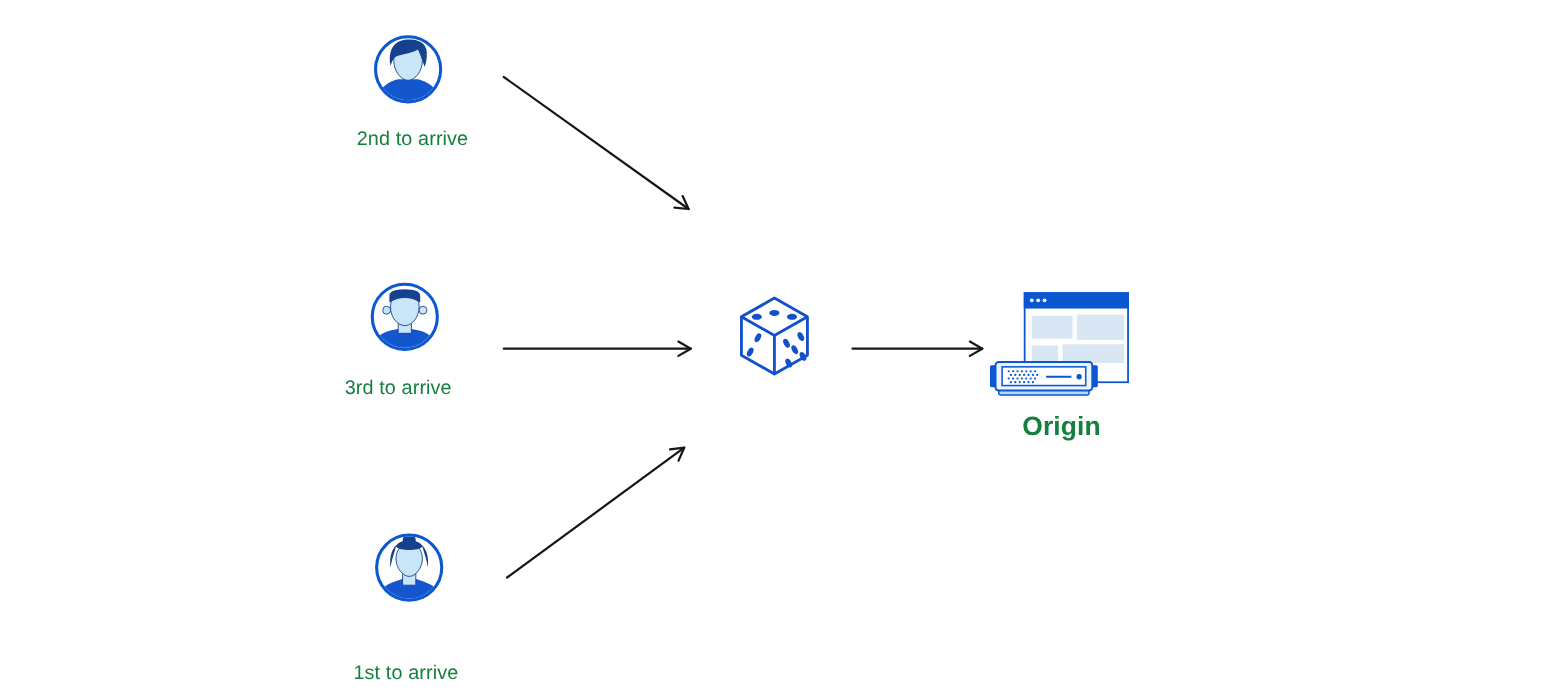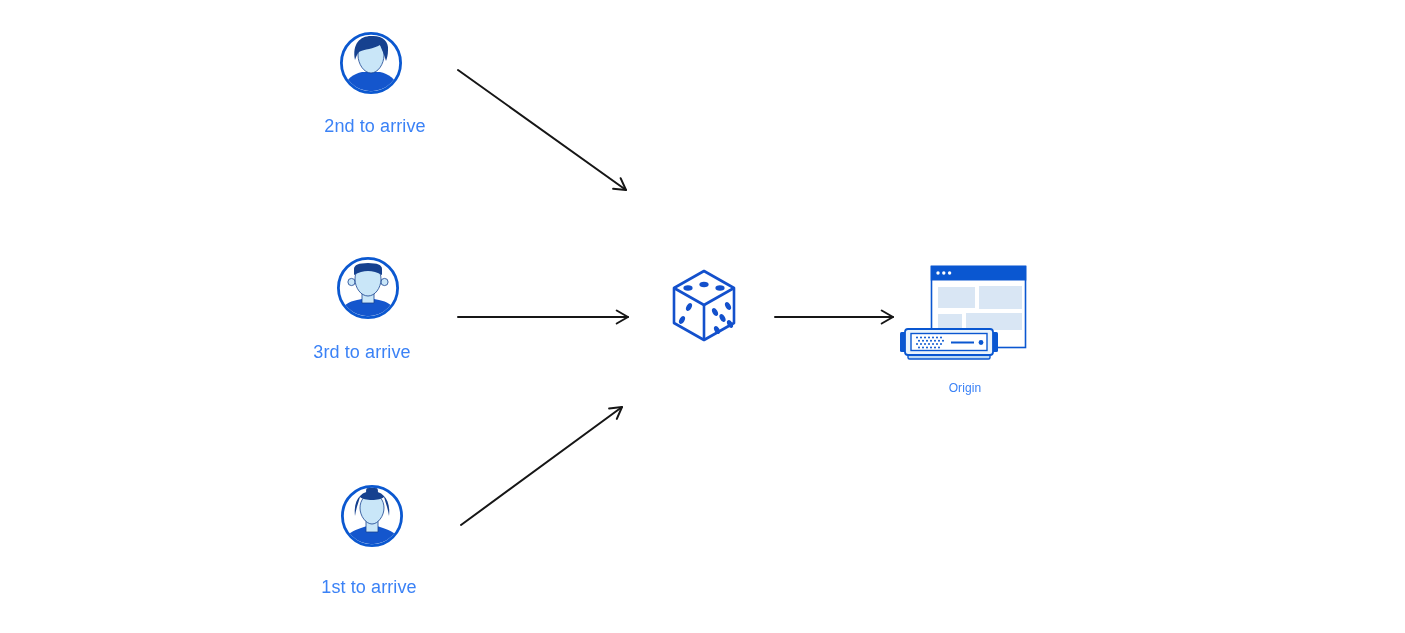--- a/index.html
+++ b/index.html
@@ -9,23 +9,23 @@
     background:#ffffff;
     font-family:"Liberation Sans", sans-serif;
     overflow:hidden;
   }
   .arrows-layer{position:absolute;left:0;top:0;width:1405px;height:633px;z-index:1;pointer-events:none;}
   .node-icon{position:absolute;z-index:2;}
   .node-label{
     position:absolute;z-index:2;
     width:140px;text-align:center;
     font-size:18px;line-height:20px;
-    color:#3b82f6;letter-spacing:0.1px;
+    color:#15803d;letter-spacing:0.1px;
   }
-  .origin-label{font-size:12px;}
+  .origin-label{font-size:24px;font-weight:bold;}
 </style>
 </head>
 <body>
 
 <div class="canvas">
 
   <svg class="arrows-layer" viewBox="0 0 1405 633" xmlns="http://www.w3.org/2000/svg">
     <g stroke="#161616" stroke-width="2" fill="none" stroke-linecap="round" stroke-linejoin="round">
       <g>
         <line x1="458" y1="70" x2="626" y2="190"></line>
@@ -87,21 +87,21 @@
       </defs>
     <circle cx="33" cy="33" r="29.6" fill="#ffffff" stroke="#0b58d0" stroke-width="2.8"></circle>
     <g clip-path="url(#clipC)">
       <ellipse cx="33" cy="8" rx="6" ry="5.5" fill="#16418f"></ellipse>
       <path d="M2,66 C4,52 13,48 22,45 L28,43 L33,49 L38,43 L44,45 C53,48 62,52 64,66 Z" fill="#1456cd"></path>
       <path d="M27,34 L39,34 L39,49 L27,49 Z" fill="#c9e6f8" stroke="#16418f" stroke-width="0.8"></path>
       <path d="M33,11 C40,11 45,17 45,25 C45,33 39,41 33,41 C27,41 21,33 21,25 C21,17 26,11 33,11 Z" fill="#c9e6f8" stroke="#16418f" stroke-width="0.8"></path>
       <path d="M16,33 C14,16 23,8 33,8 C43,8 52,16 50,33 C49,26 47,21 45,14 C41,18 25,18 21,14 C19,21 17,26 16,33 Z" fill="#16418f"></path>
     </g>
   </svg>
-  <div class="node-label" style="left:299px;top:577px;">1st to arrive</div>
+  <div class="node-label" style="left:299px;top:601px;">1st to arrive</div>
 
   <svg class="node-icon" style="left:670px;top:268px;" width="68" height="77" viewBox="0 0 68 77" xmlns="http://www.w3.org/2000/svg">
     <g stroke="#1350cc" stroke-width="2.6" fill="#ffffff" stroke-linejoin="round">
       <path d="M34,3 L64,20 L64,55 L34,72 L4,55 L4,20 Z"></path>
       <path d="M4,20 L34,37 L64,20" fill="none"></path>
       <path d="M34,37 L34,72" fill="none"></path>
     </g>
     <g fill="#1350cc">
       <ellipse cx="18" cy="20" rx="4.6" ry="2.7"></ellipse>
       <ellipse cx="34" cy="16.5" rx="4.6" ry="2.7"></ellipse>

